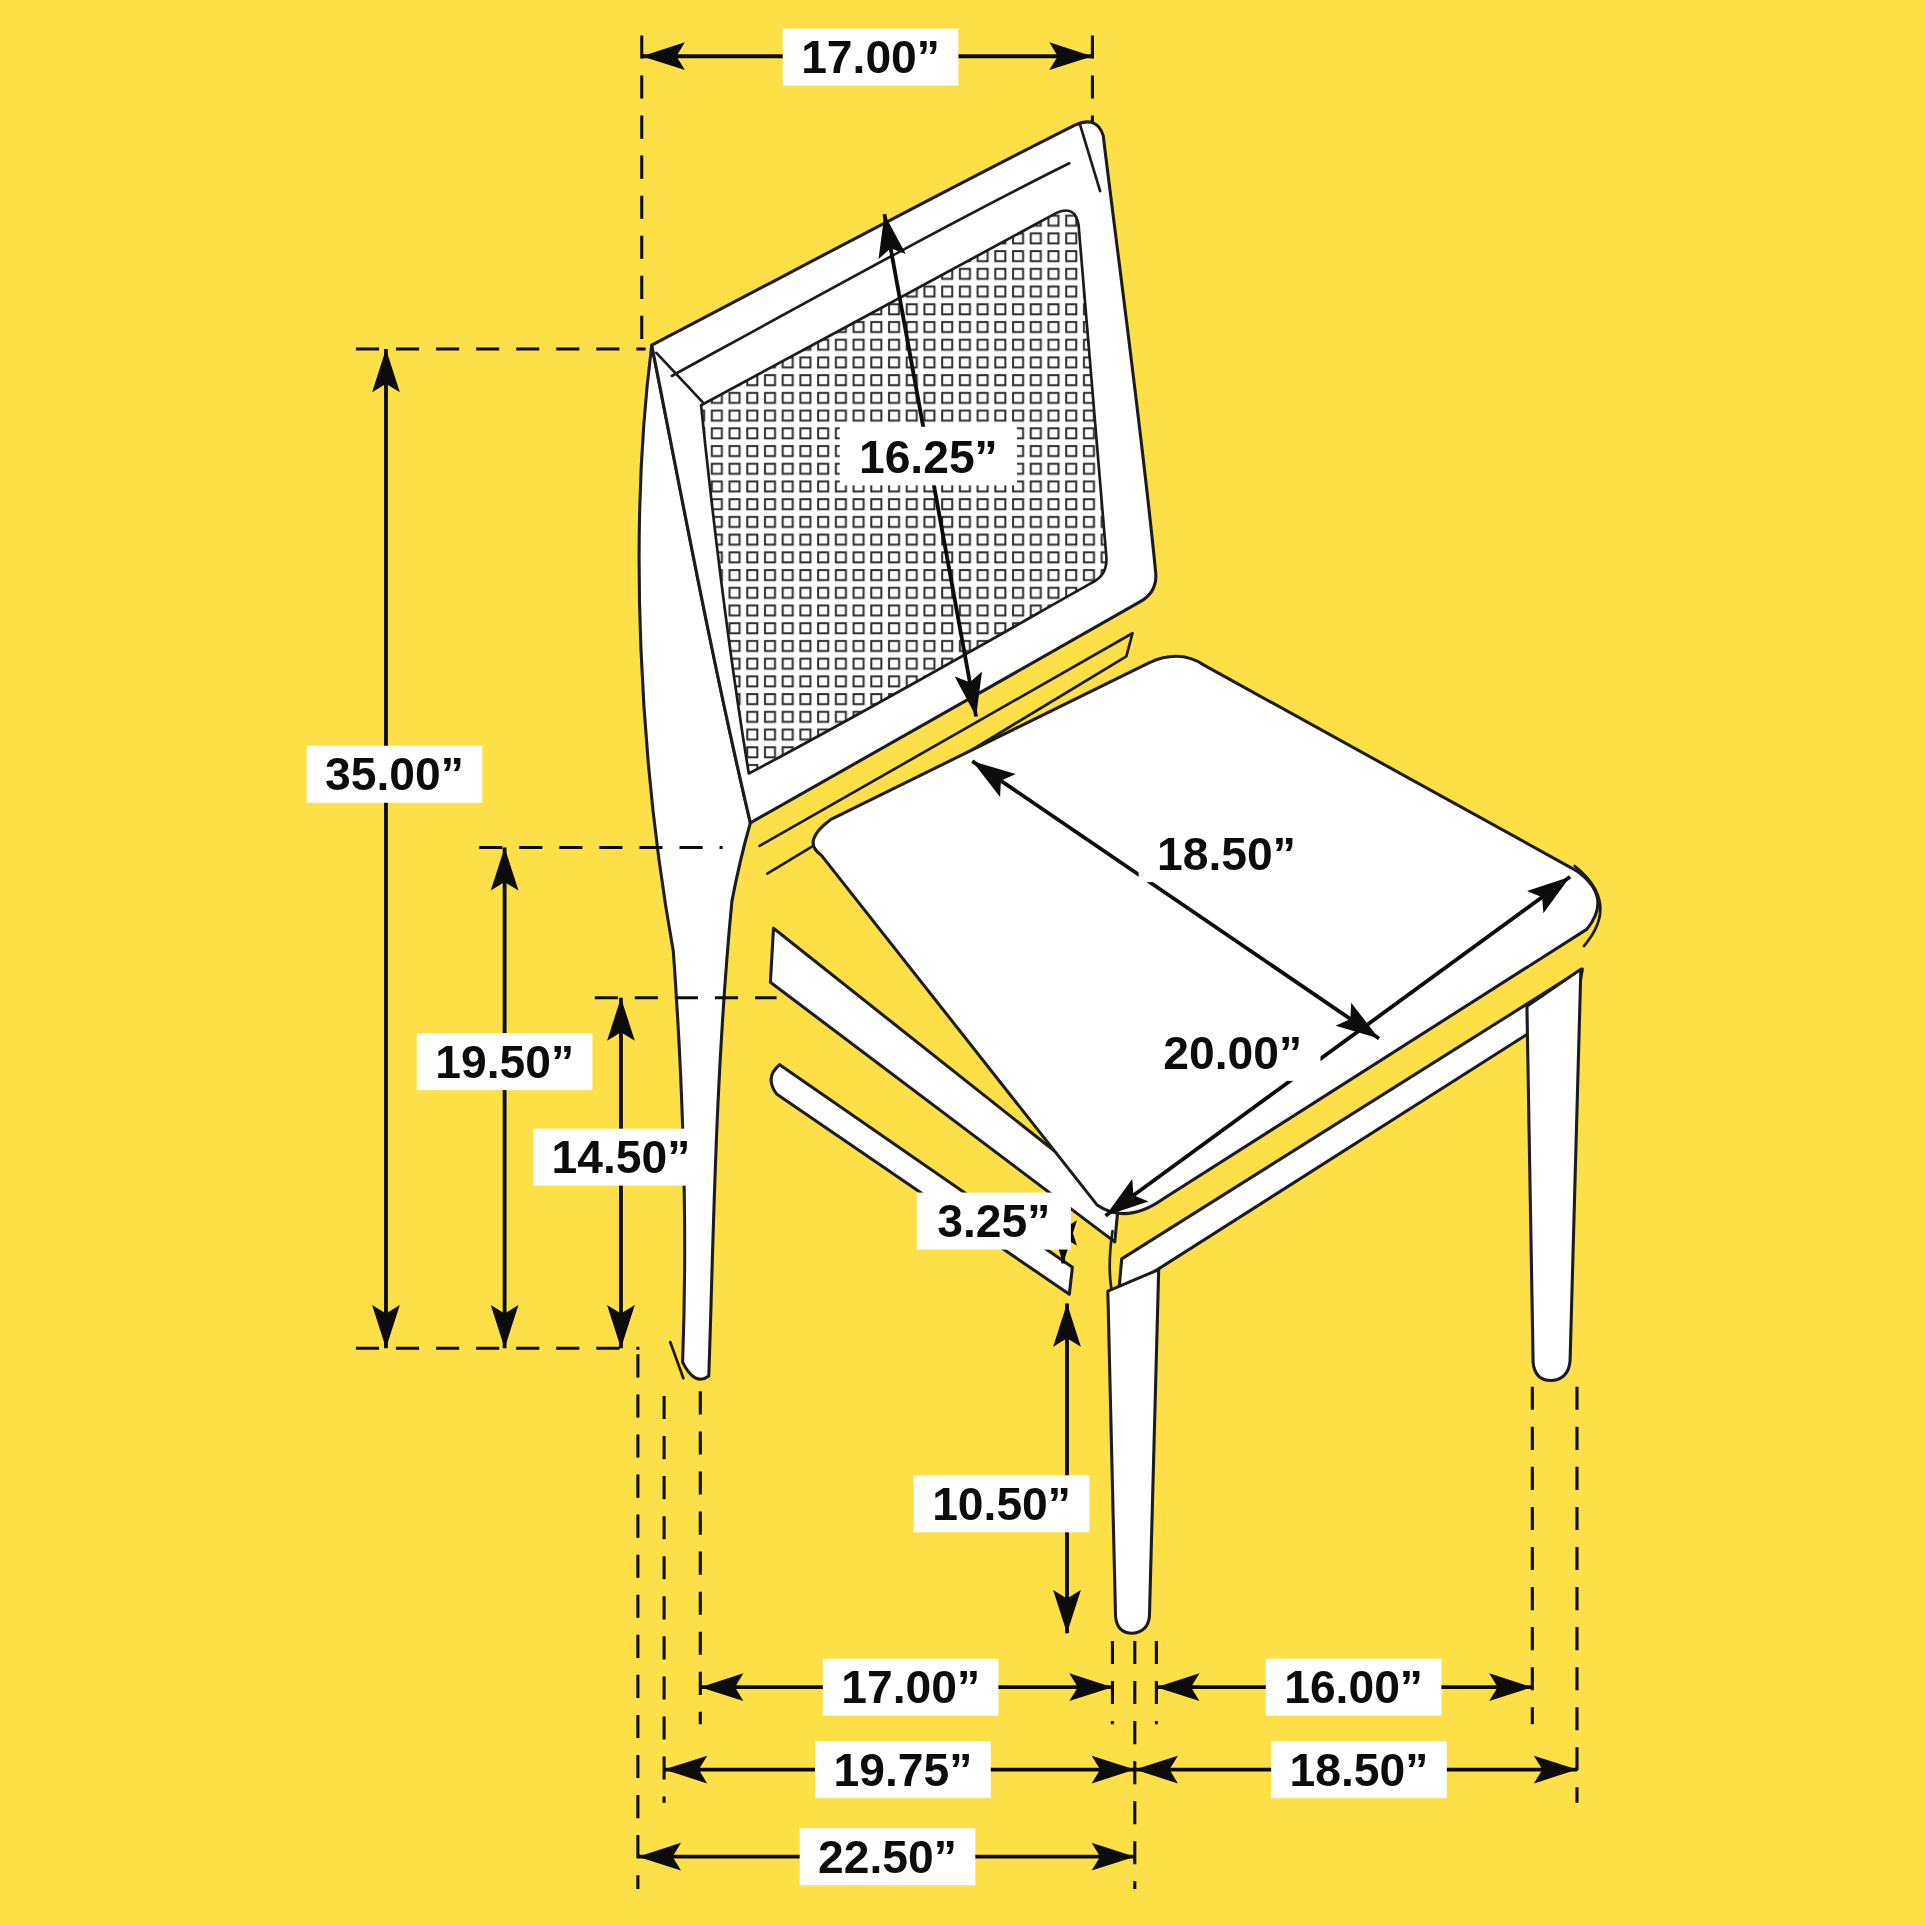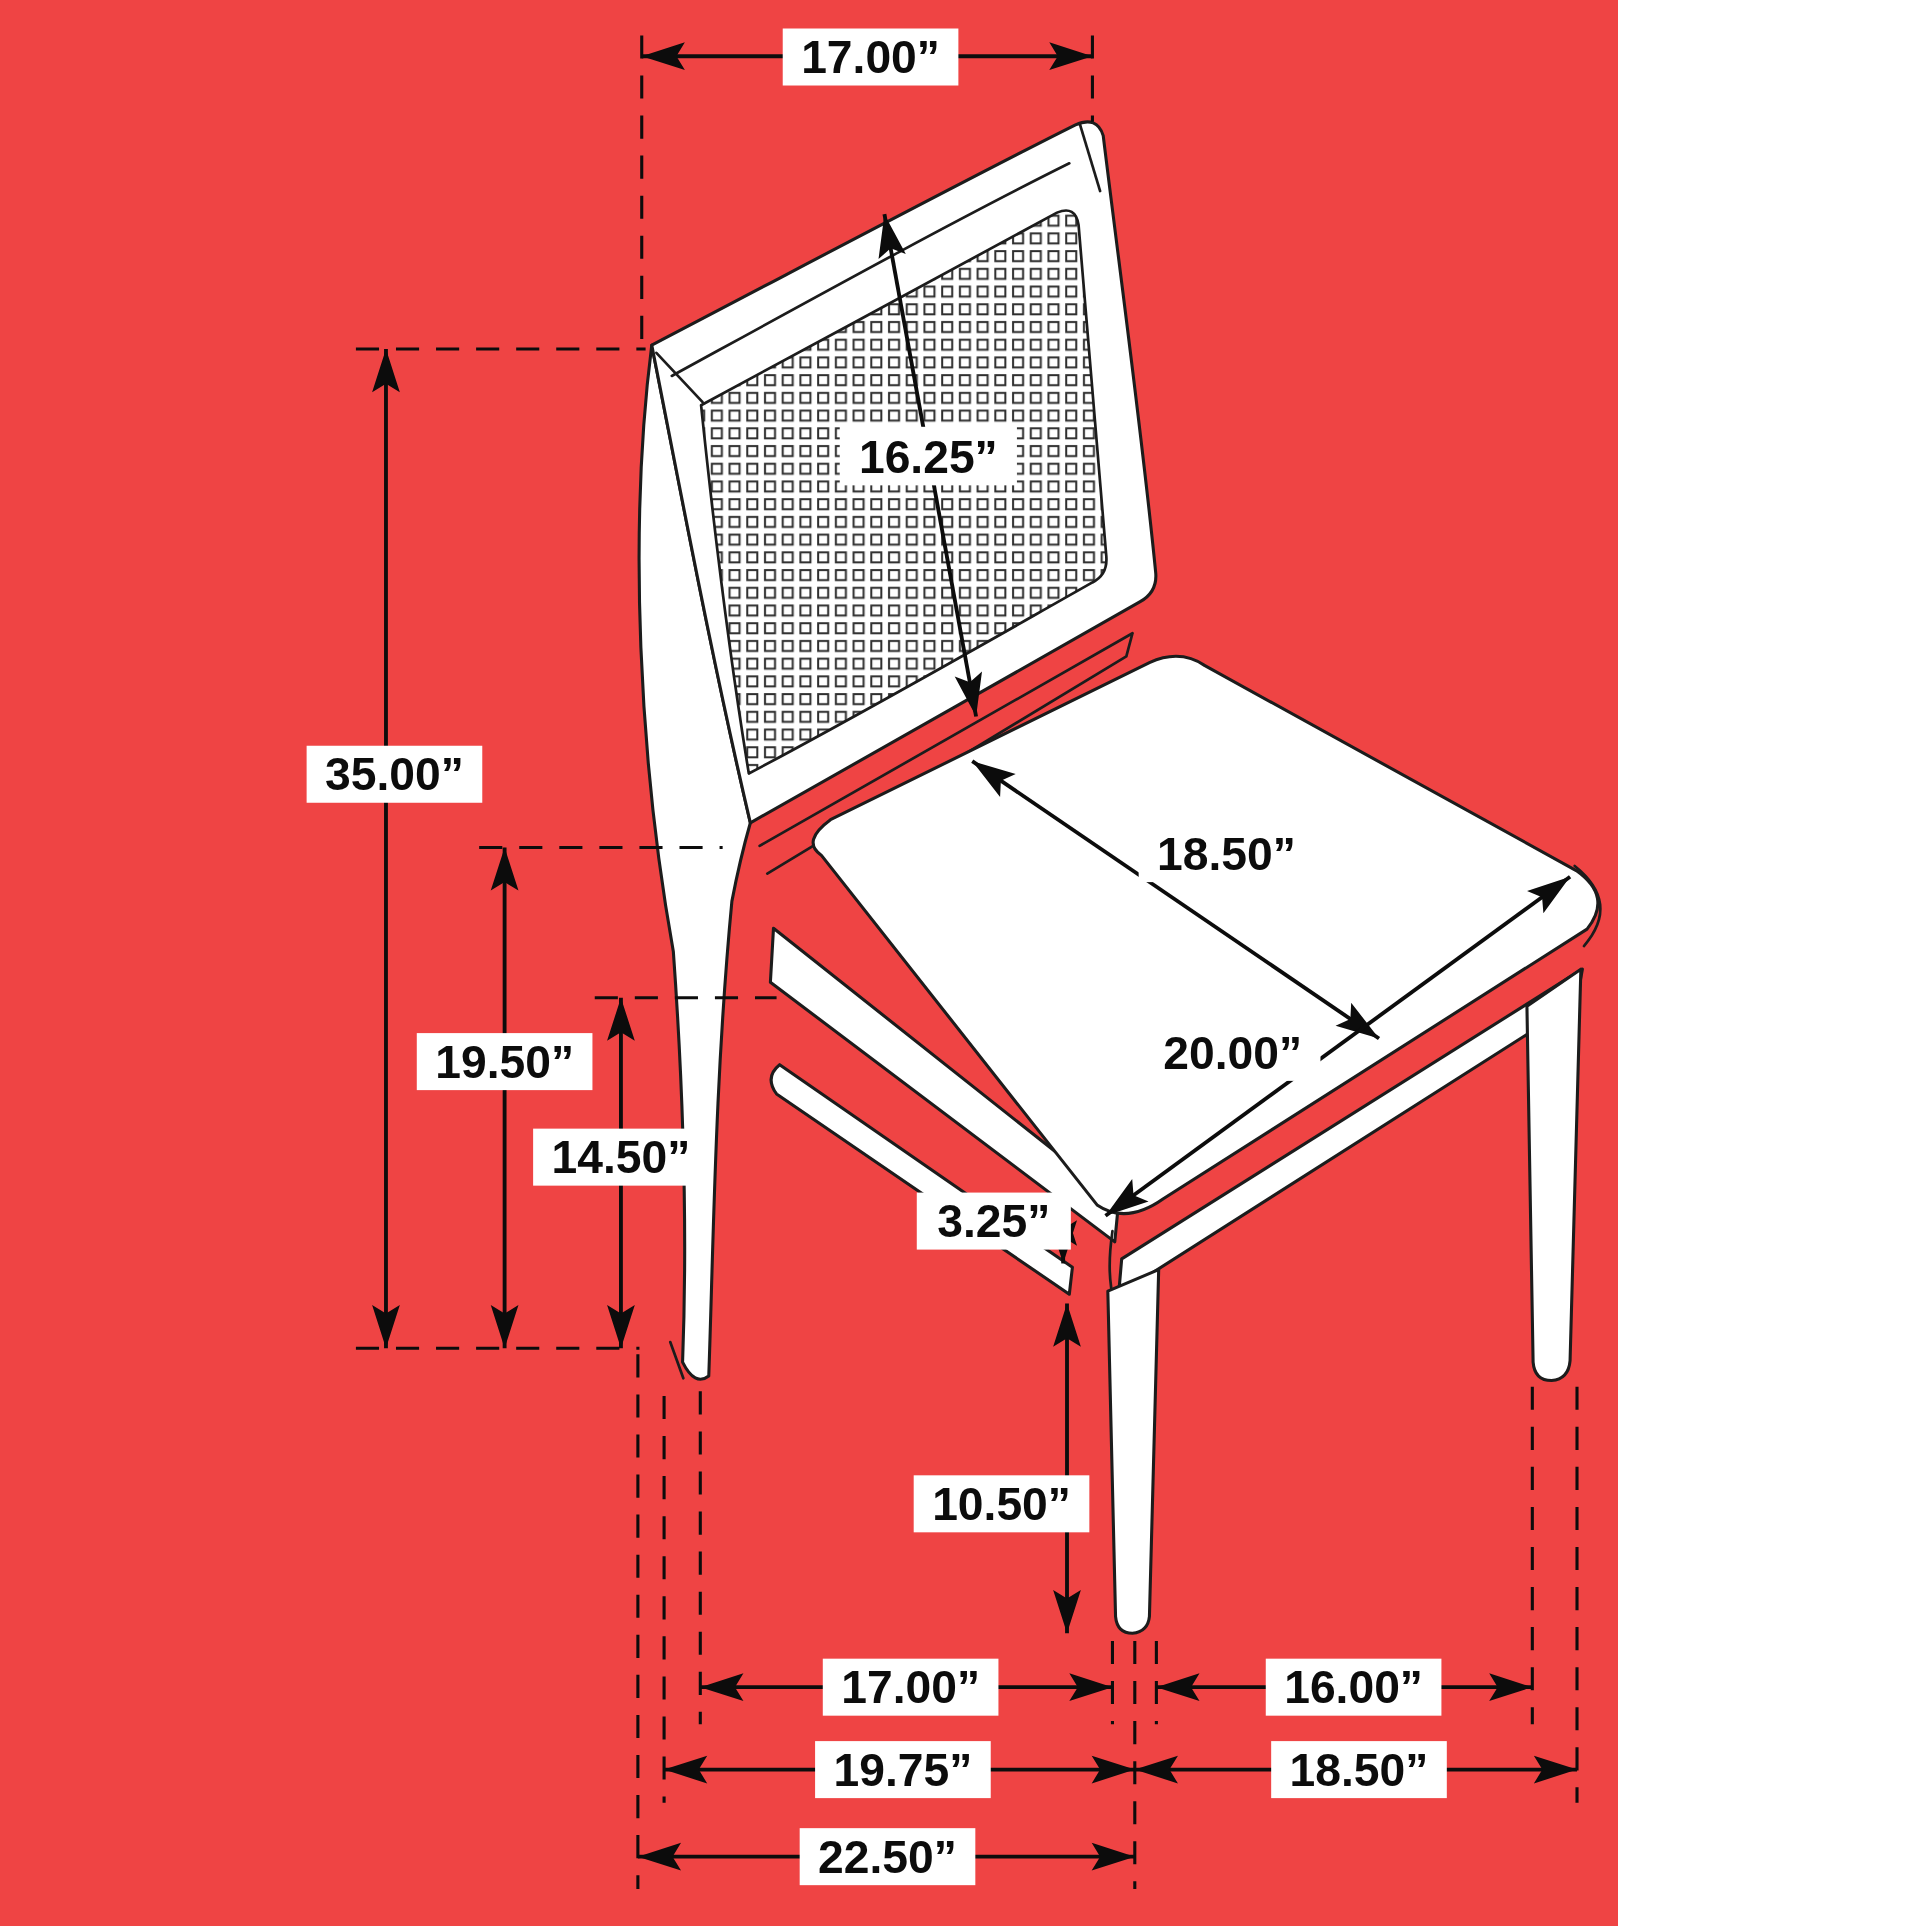--- a/index.html
+++ b/index.html
@@ -1,16 +1,16 @@
 <!DOCTYPE html>
 <html style="font-size:12.3px"><head>
 <meta charset="utf-8">
 <style>
   html,body{margin:0;padding:0;background:#ffffff;}
-  .page{width:1618px;height:1926px;background:#ef4444;position:relative;font-family:"Liberation Sans",sans-serif;text-align:center;}
+  .page{width:1926px;height:1926px;background:#fde047;position:relative;font-family:"Liberation Sans",sans-serif;text-align:center;}
   svg{display:block;}
   .outline{fill:#ffffff;stroke:#1c1c1c;stroke-width:4;stroke-linejoin:round;}
   .thinline{fill:none;stroke:#1c1c1c;stroke-width:3.5;stroke-linejoin:round;stroke-linecap:round;}
   .dim{fill:none;stroke:#0c0c0c;stroke-width:5;}
   .dash{fill:none;stroke:#0c0c0c;stroke-width:4;stroke-dasharray:30 22;}
   .lbg{fill:#ffffff;}
   .lbl{font-family:"Liberation Sans",sans-serif;font-weight:bold;font-size:60px;fill:#0c0c0c;text-anchor:middle;}
 </style>
 </head>
 <body>

